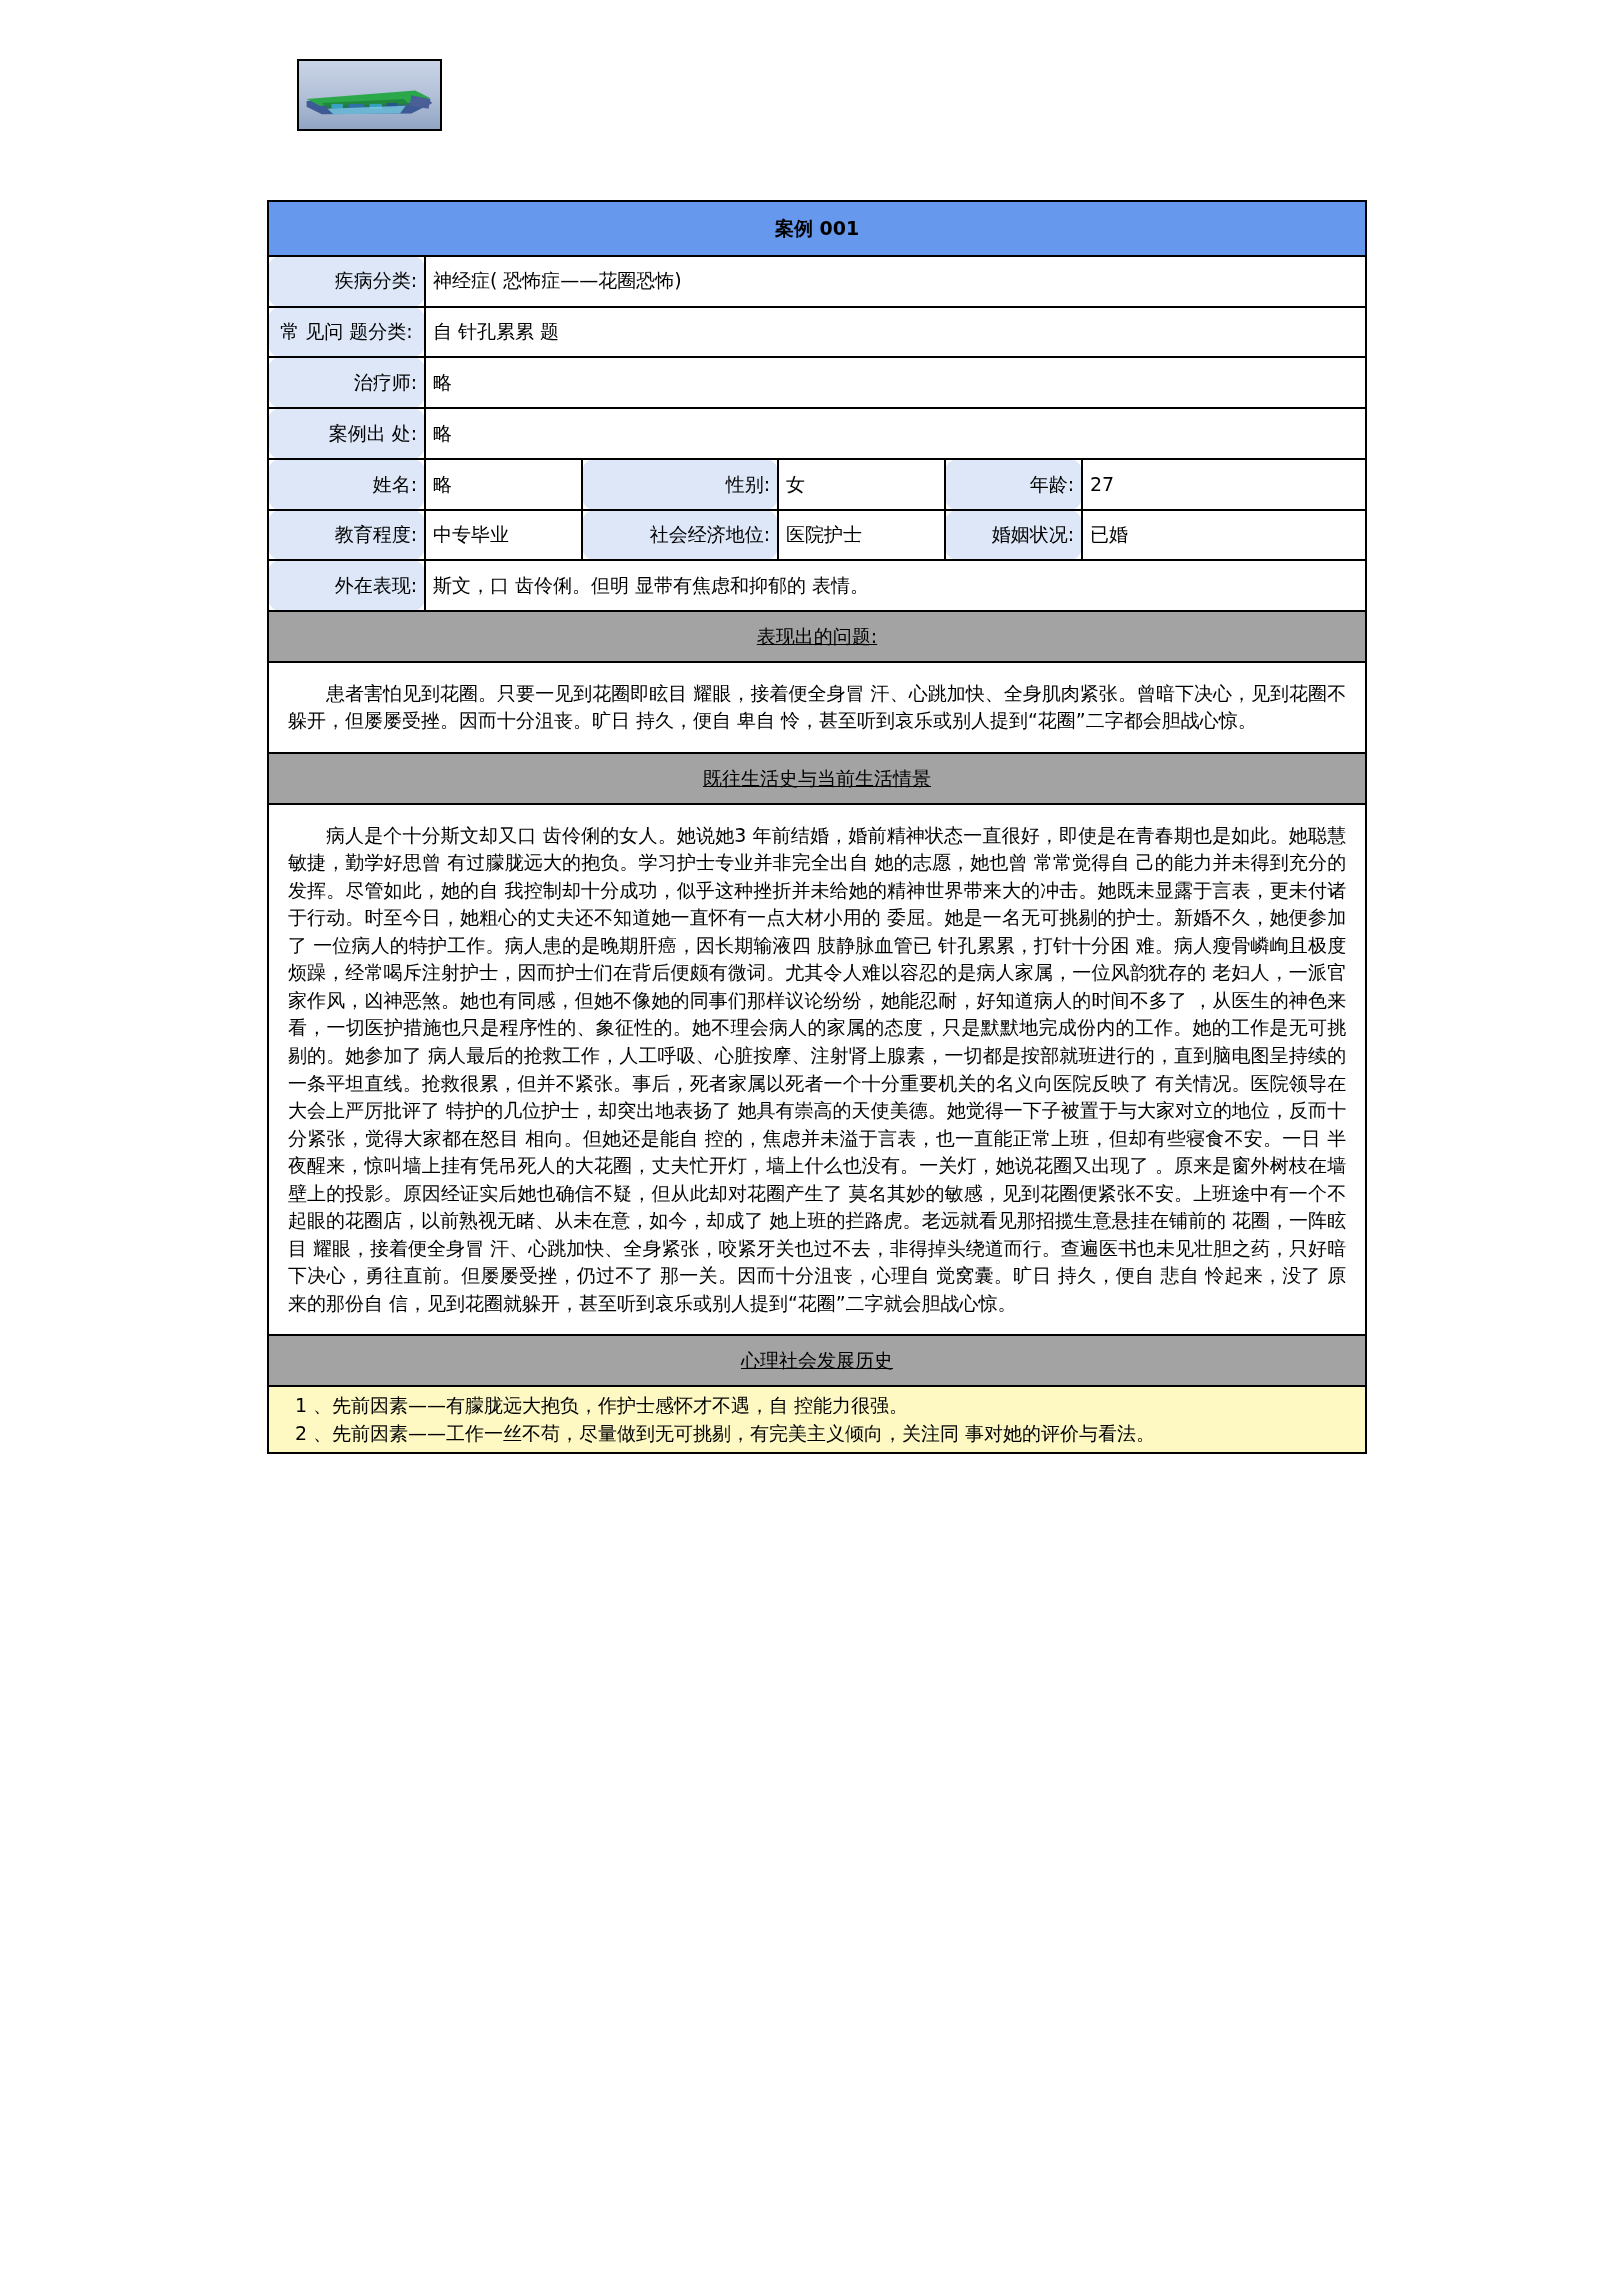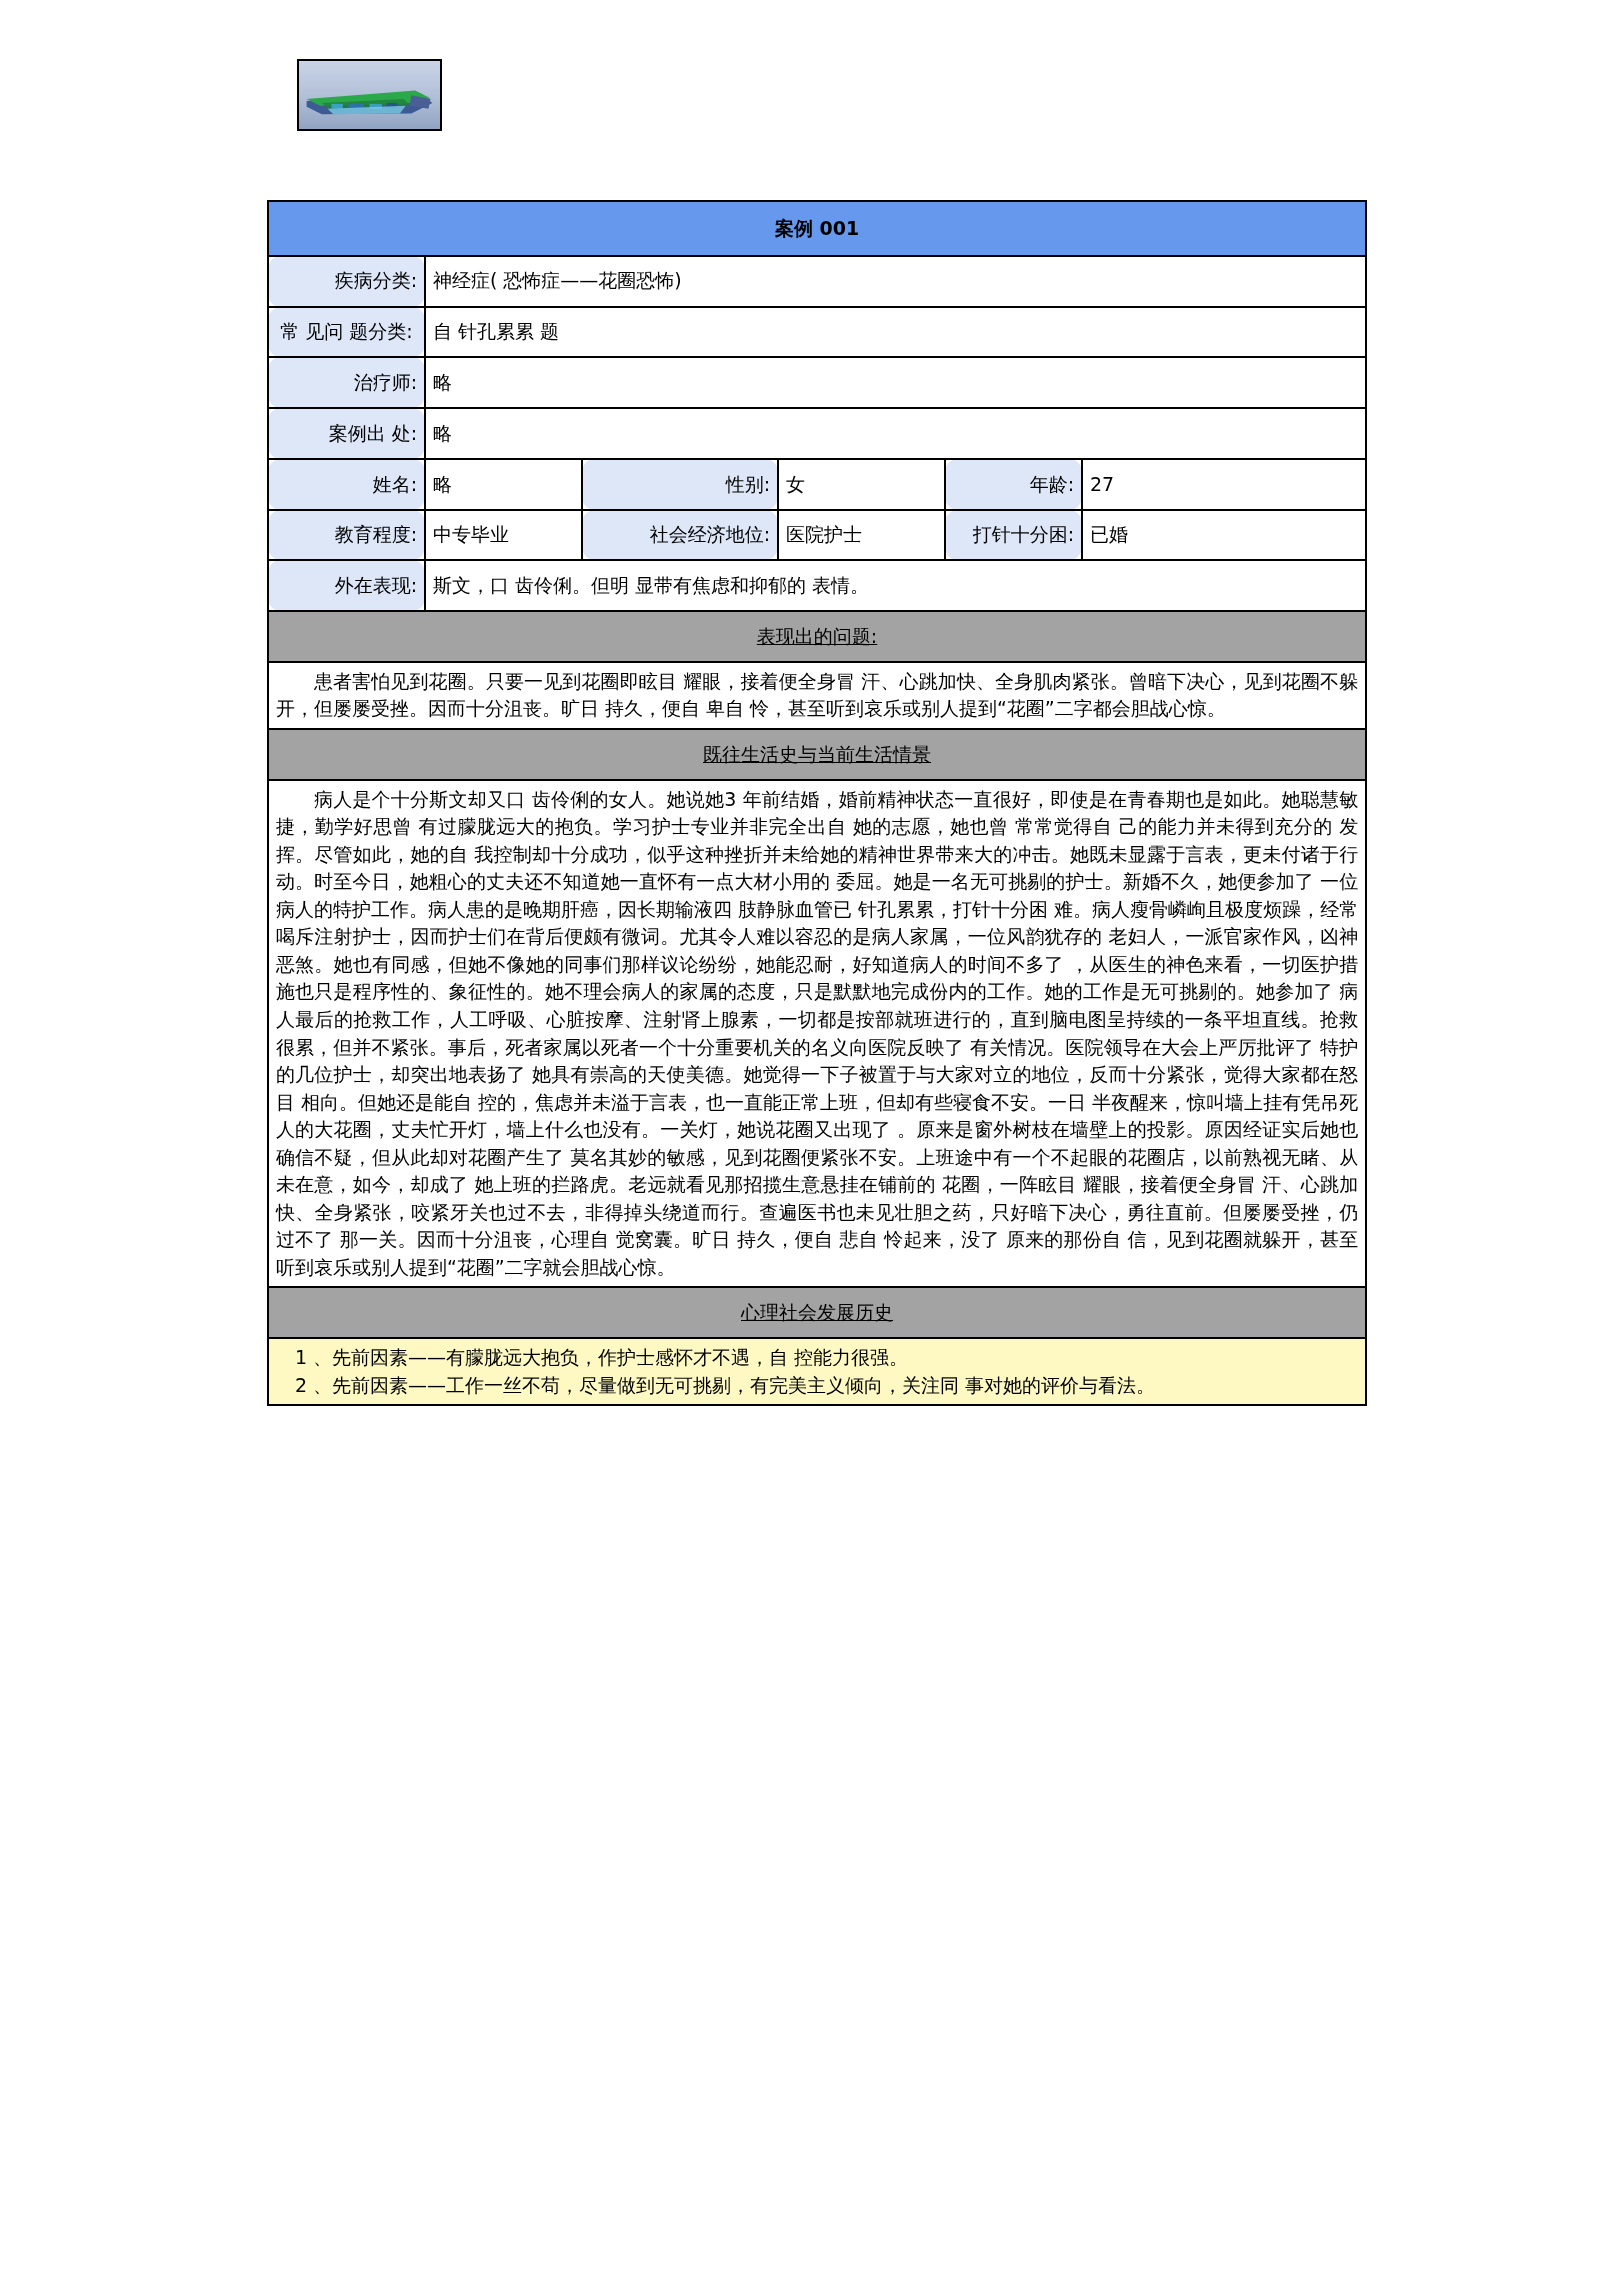--- a/index.html
+++ b/index.html
@@ -95,21 +95,21 @@
 
   .body-cell {
     background: #ffffff;
     text-align: justify;
     text-justify: inter-ideograph;
     font-size: 19px;
     line-height: 2.02;
     padding: 7.8px 11.8px 9.8px 11.8px;
   }
   .body-cell p {
-    margin: 0;
+    margin: 12px;
     text-indent: 2em;
     text-align: justify;
   }
 
   .list-cell {
     background: #fef9c3;
     font-size: 19px;
     line-height: 1.95;
     padding: 7.8px 11.8px 13.7px 11.8px;
   }
@@ -189,21 +189,21 @@
         <td class="value-cell">女</td>
         <td class="label-cell">年龄:</td>
         <td class="value-cell">27</td>
       </tr>
 
       <tr class="row-tall">
         <td class="label-cell">教育程度:</td>
         <td class="value-cell">中专毕业</td>
         <td class="label-cell">社会经济地位:</td>
         <td class="value-cell">医院护士</td>
-        <td class="label-cell">打针十分困:</td>
+        <td class="label-cell">婚姻状况:</td>
         <td class="value-cell">已婚</td>
       </tr>
 
       <tr class="row-tall">
         <td class="label-cell">外在表现:</td>
         <td class="value-cell" colspan="5">斯文，口 齿伶俐。但明 显带有焦虑和抑郁的 表情。</td>
       </tr>
 
       <tr>
         <td class="section-band" colspan="6">表现出的问题:</td>

